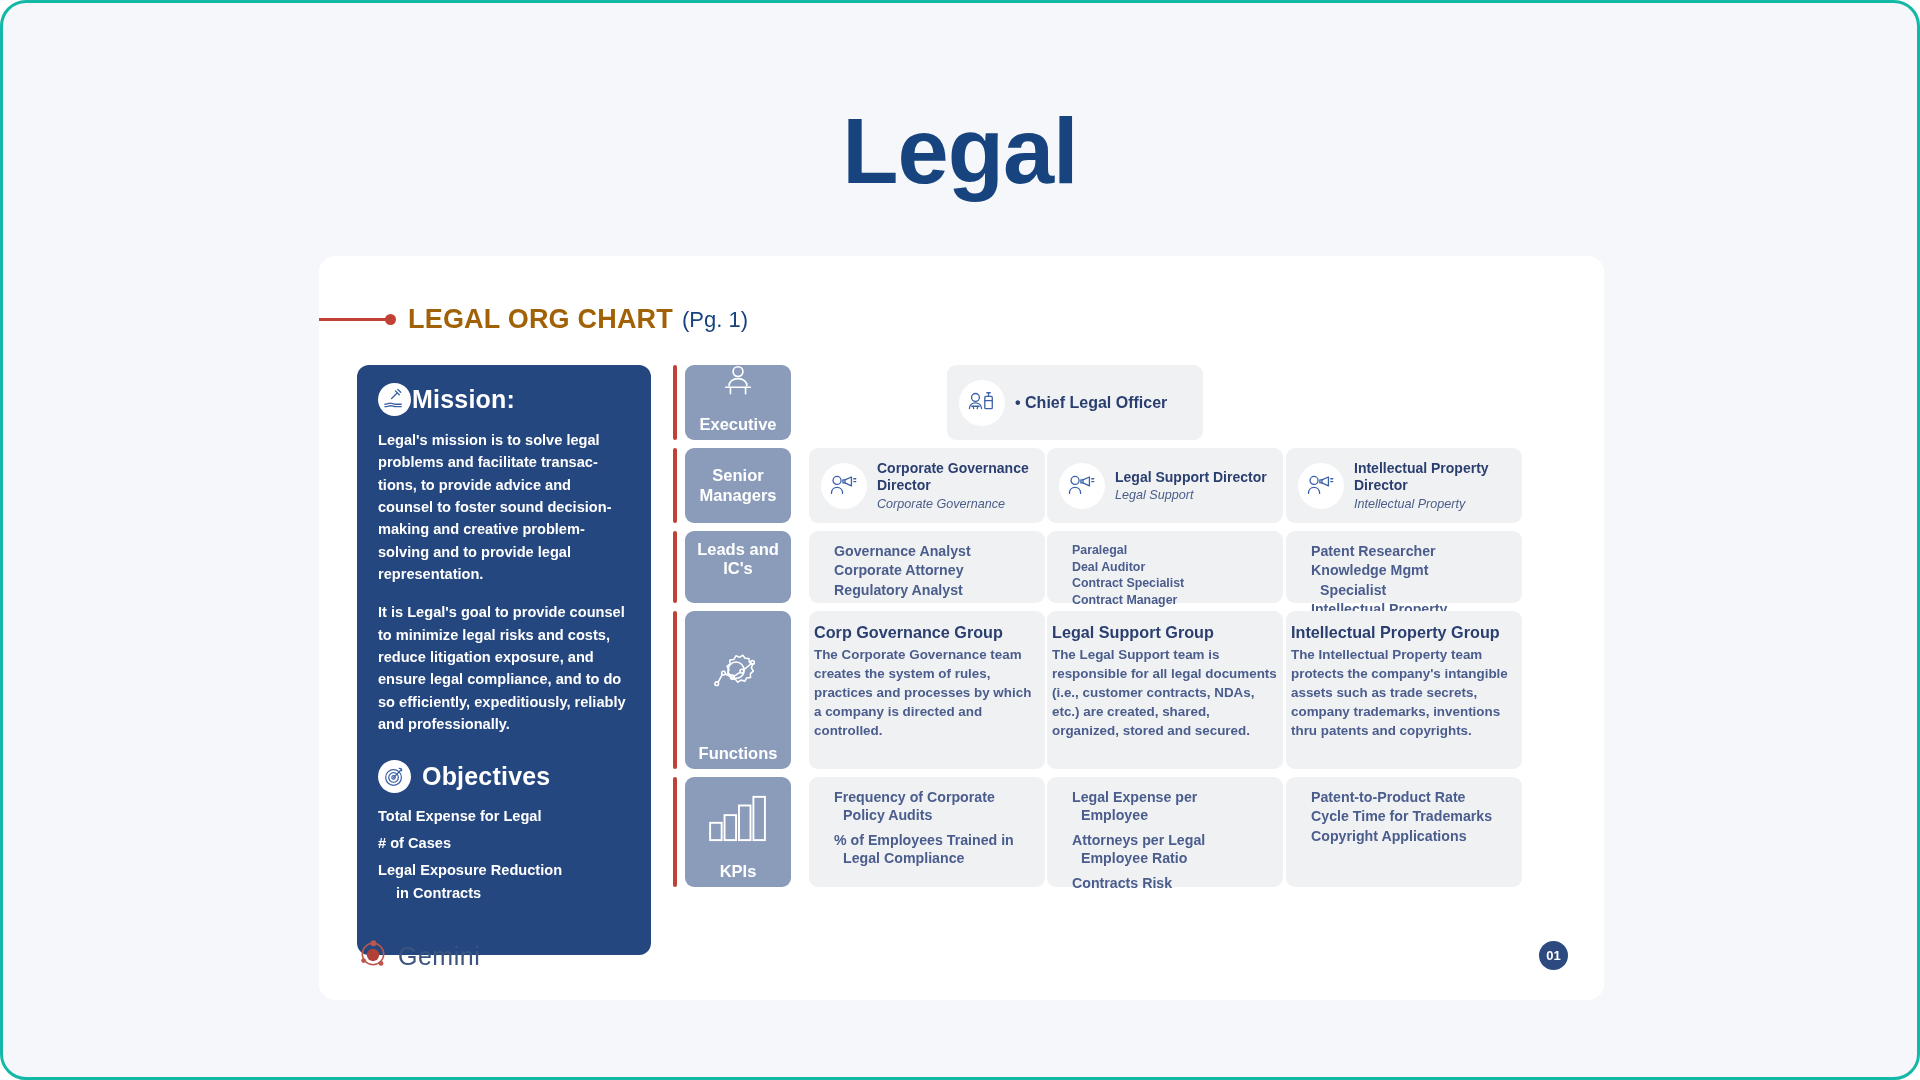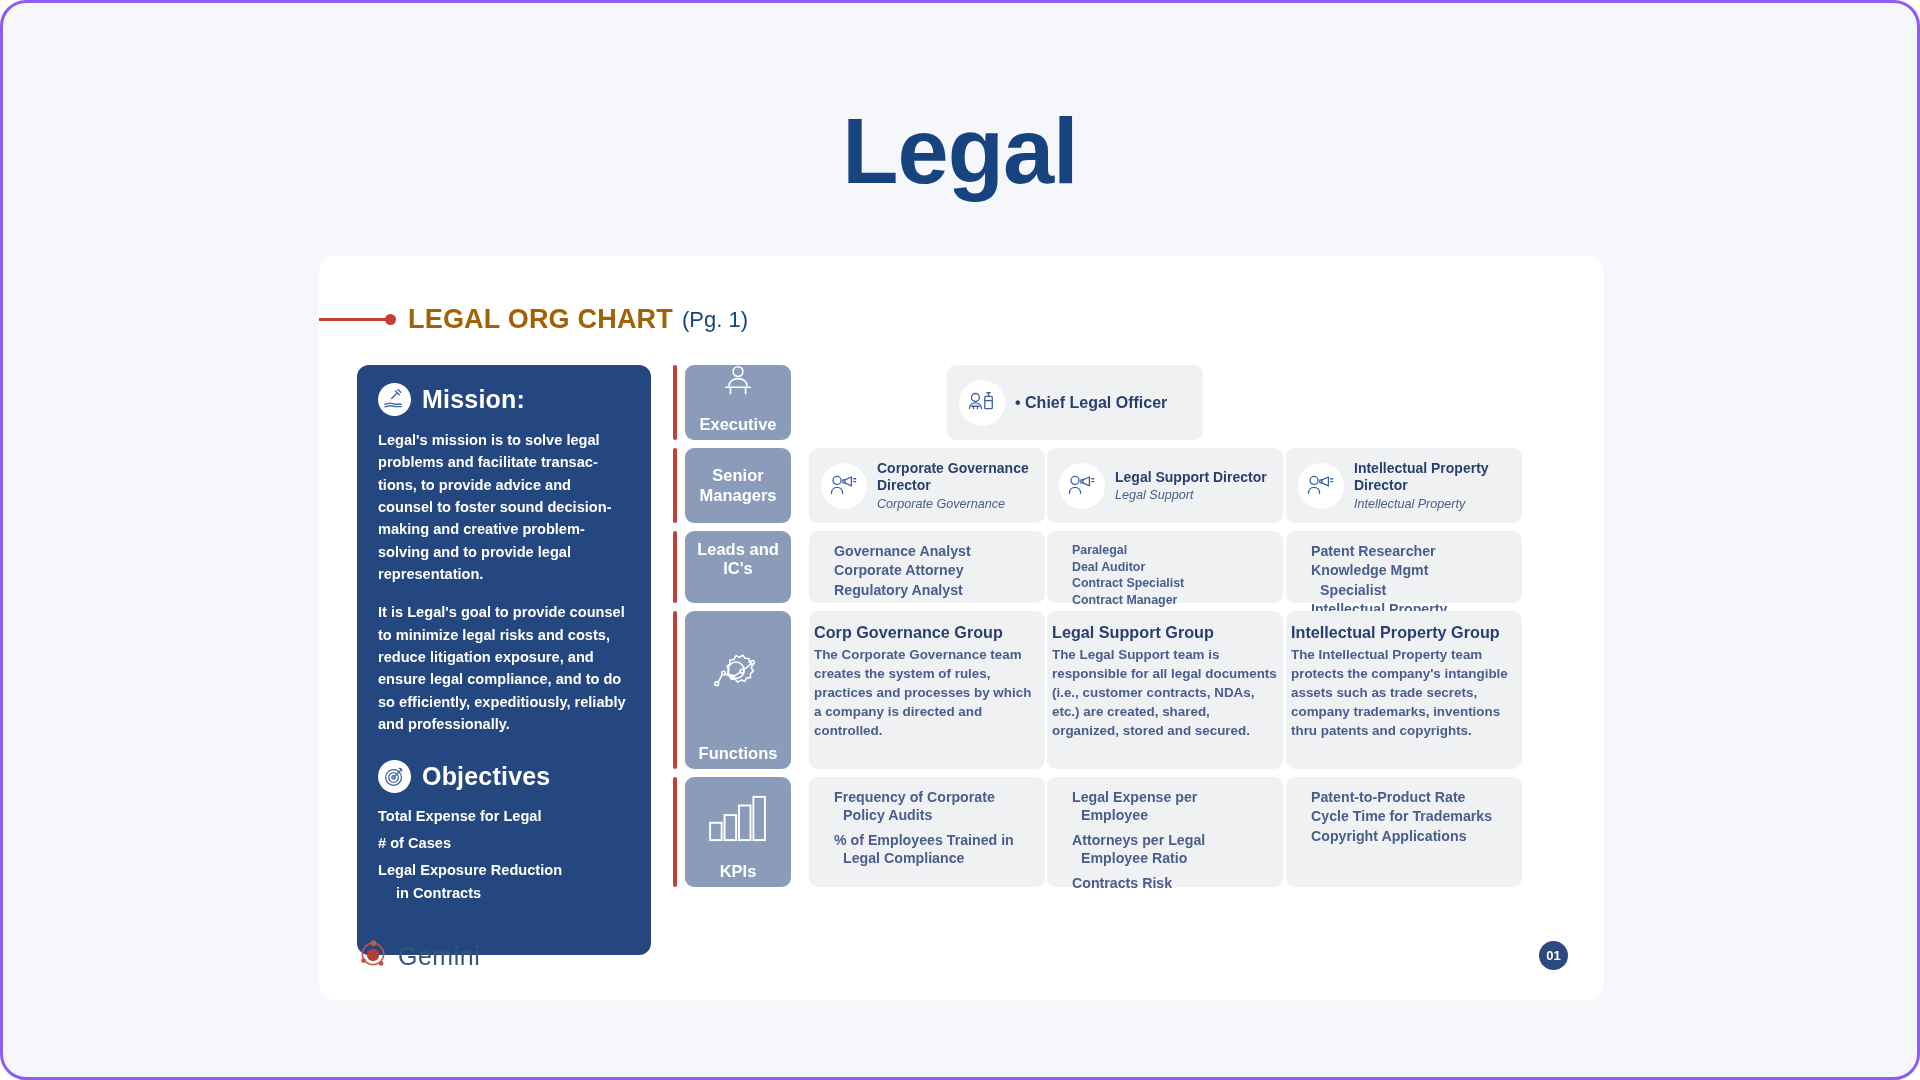--- a/index.html
+++ b/index.html
@@ -6,21 +6,21 @@
   html, body {
     width: 1920px; height: 1080px;
     background: #ffffff;
     font-family: "Liberation Sans", sans-serif;
     overflow: hidden;
   }
   #slide {
     position: relative;
     width: 1920px; height: 1080px;
     background: #f5f7fa;
-    border: 3px solid #8b5cf6;
+    border: 3px solid #14b8a6;
     border-radius: 26px;
     overflow: hidden;
   }
 
   
   .deck-title {
     position: absolute;
     top: 96px; left: 0; right: 0;
     text-align: center;
     font-size: 92px;
@@ -70,21 +70,21 @@
 
   
   .mission {
     position: absolute; left: 0; top: 0;
     width: 294px; height: 590px;
     background: #25477f;
     border-radius: 12px;
     padding: 18px 21px 0 21px;
     color: #ffffff;
   }
-  .m-head { display: flex; align-items: center; gap: 11px; margin-bottom: 13px; }
+  .m-head { display: flex; align-items: center; gap: 1px; margin-bottom: 13px; }
   .m-badge {
     width: 33px; height: 33px; border-radius: 50%;
     background: #ffffff; flex: 0 0 33px;
     display: flex; align-items: center; justify-content: center;
   }
   .m-title { font-size: 25px; font-weight: 800; letter-spacing: .2px; }
   .m-para { font-size: 14.6px; line-height: 1.53; font-weight: 600; }
   .m-para + .m-para { margin-top: 16px; }
   .obj-head { display: flex; align-items: center; gap: 11px; margin-top: 25px; margin-bottom: 12px; }
   .obj-list { font-size: 14.6px; line-height: 1.56; font-weight: 600; }

